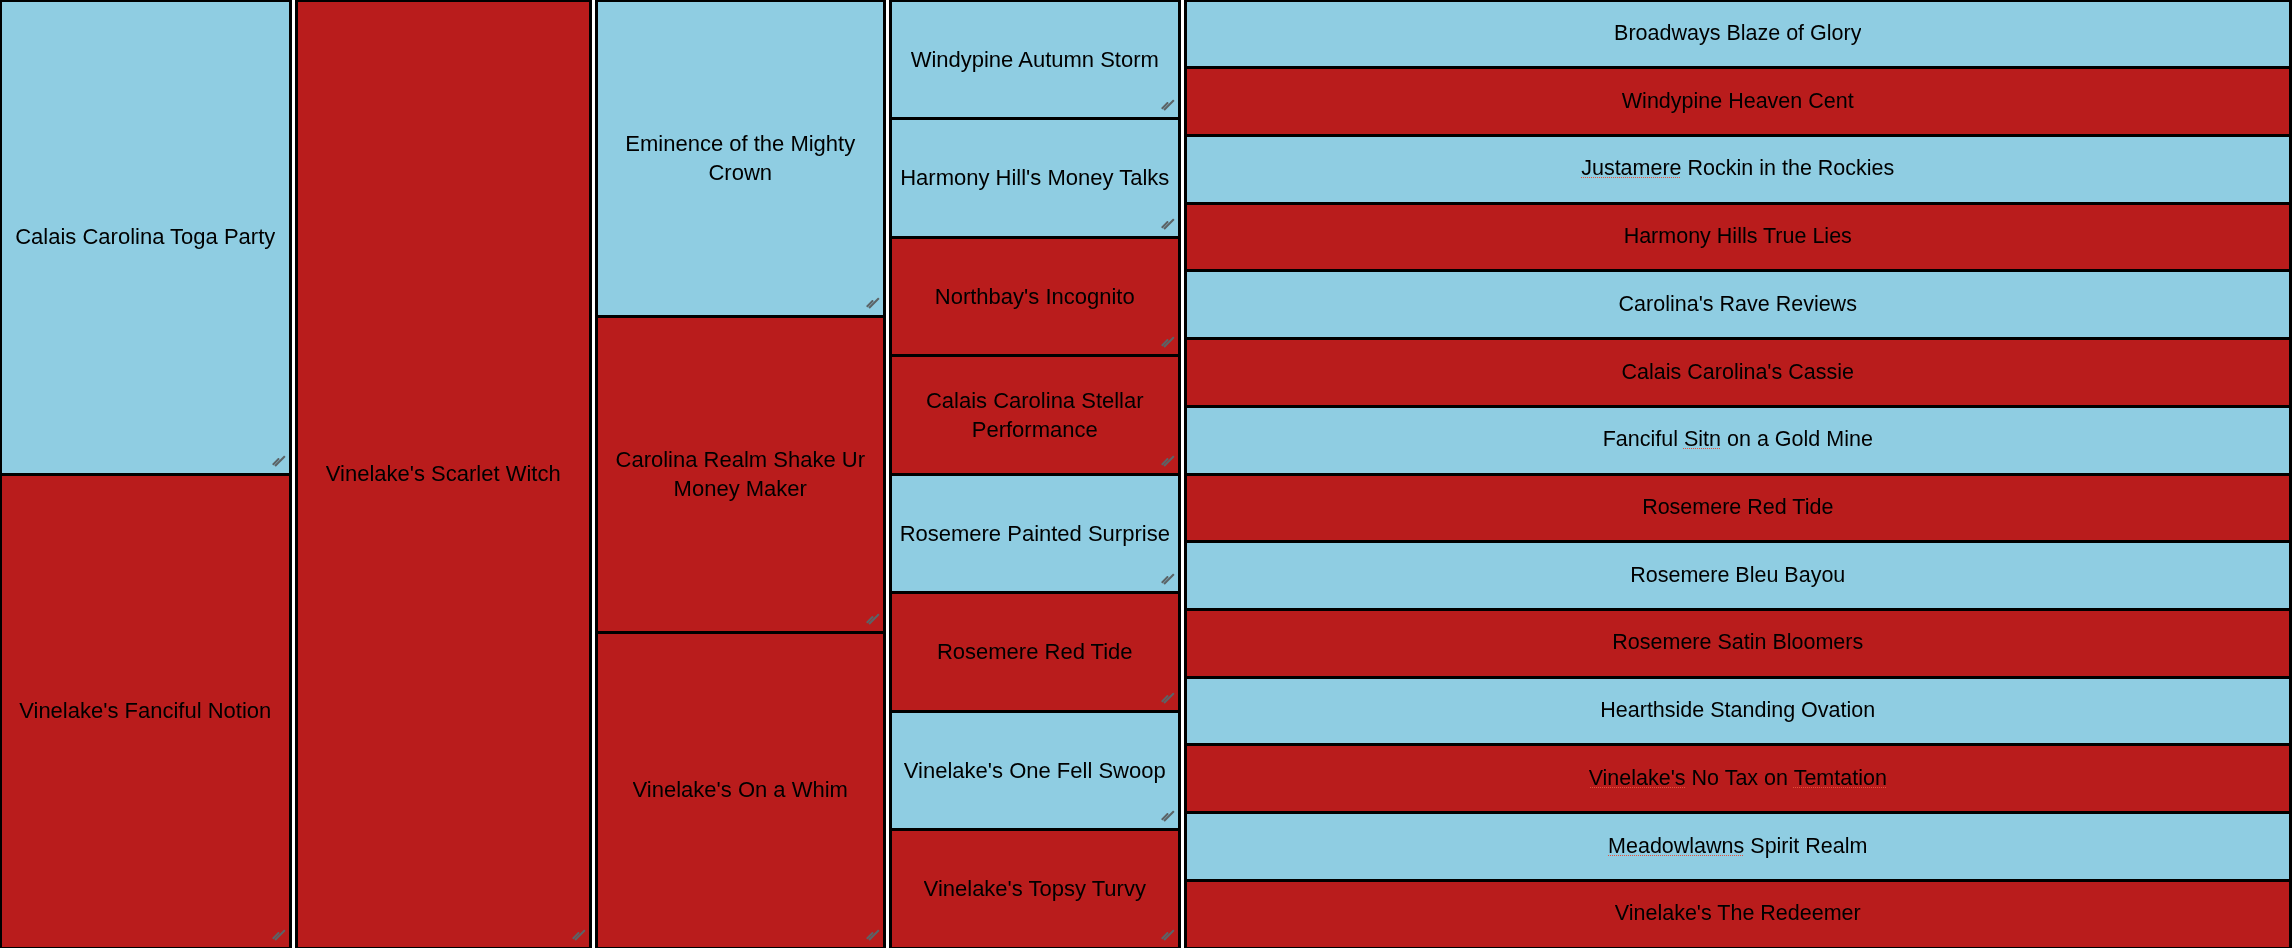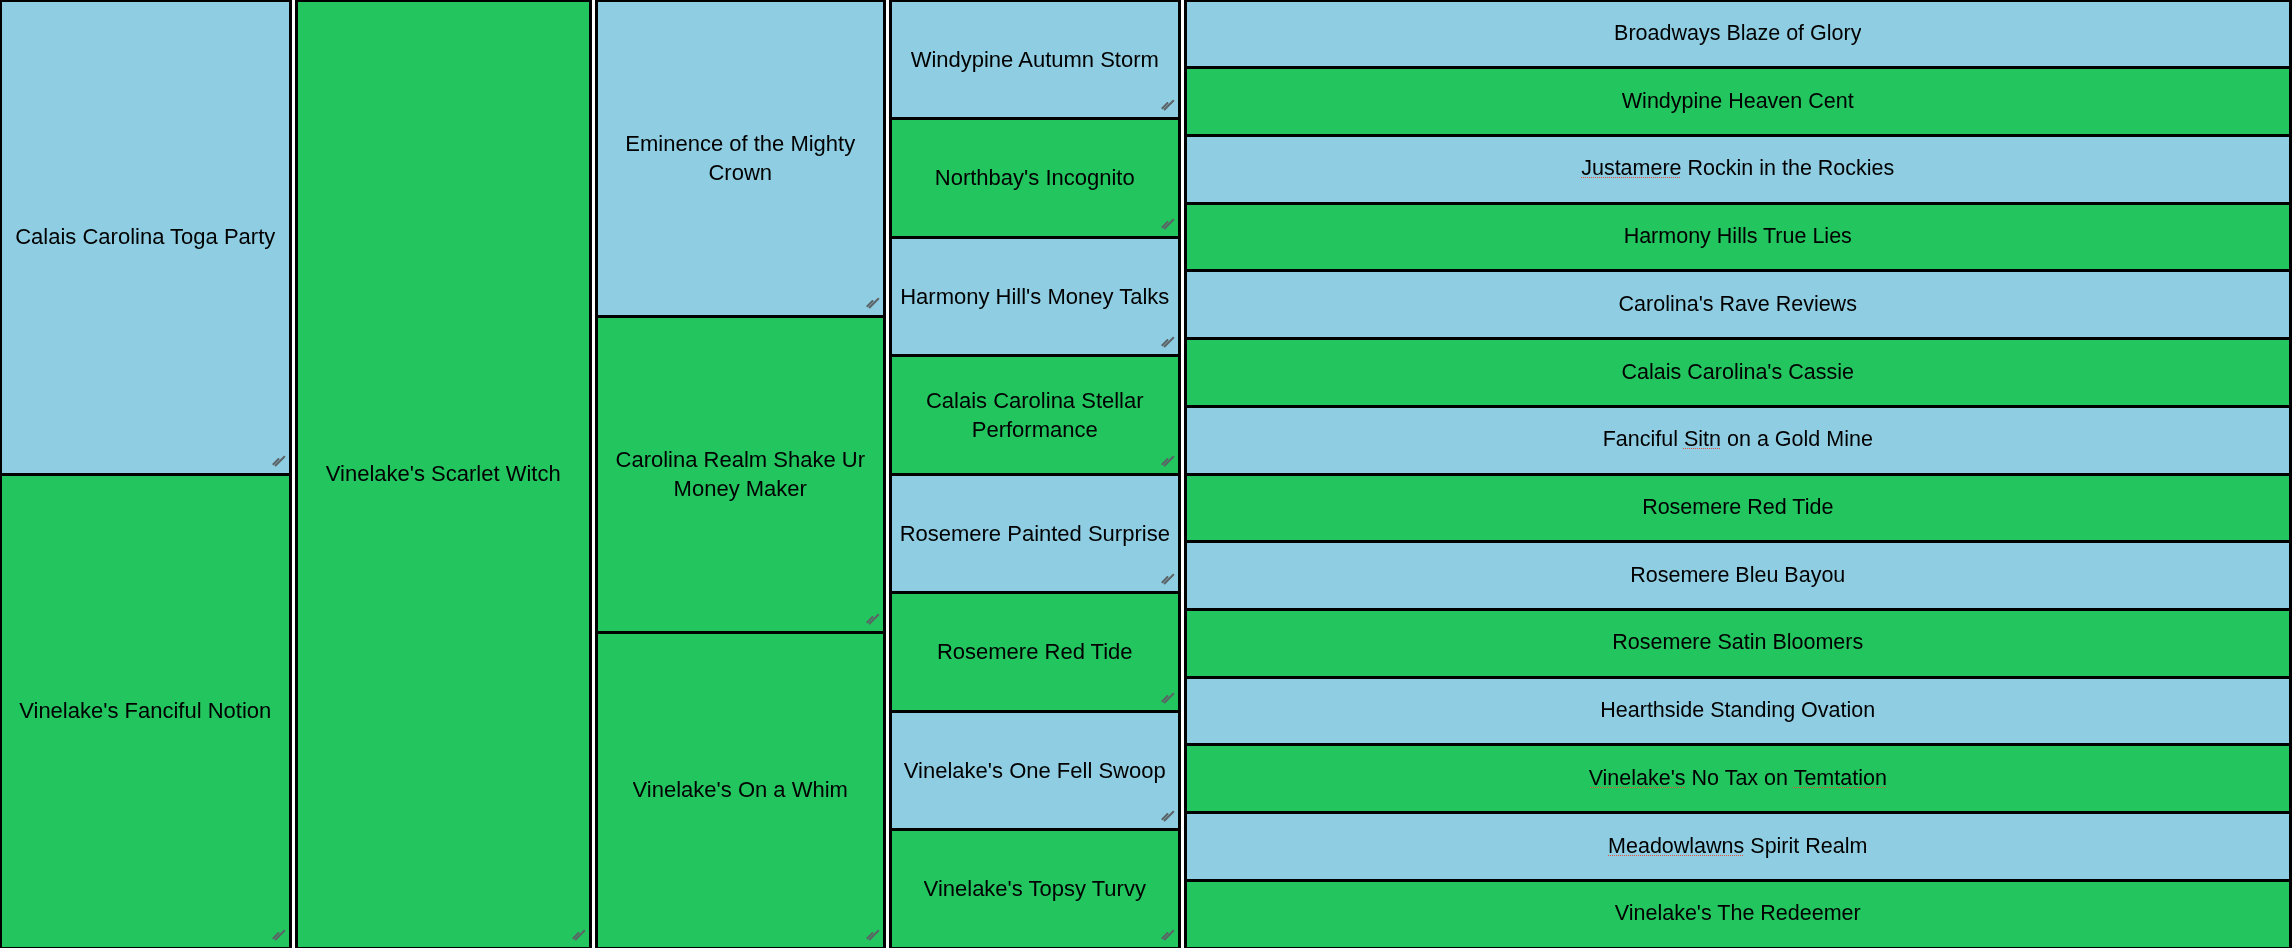--- a/index.html
+++ b/index.html
@@ -43,21 +43,21 @@
     border: 3px solid #000000;
     margin: -1.5px 4px -1.5px -1.5px;
     display: flex;
     align-items: center;
     justify-content: center;
     overflow: hidden;
     padding: 2px 6px;
   }
 
   .cell.blue  { background: #8fcde2; }
-  .cell.beige { background: #22c55e; }
+  .cell.beige { background: #b91c1c; }
 
   .cell-label {
     text-align: center;
     color: #000000;
     font-size: 22px;
     line-height: 1.32;
     font-family: "Liberation Sans", sans-serif;
     white-space: pre-wrap;
     overflow: hidden;
     word-break: normal;
@@ -166,34 +166,34 @@
       </div>
     </div>
     <div class="gen-column gen-4">
       <div class="cell blue">
         <div class="cell-label">Windypine Autumn Storm</div>
         <div class="resize-grip">
           <span class="g1"></span>
           <span class="g2"></span>
         </div>
       </div>
+      <div class="cell blue">
+        <div class="cell-label">Harmony Hill's Money Talks</div>
+        <div class="resize-grip">
+          <span class="g1"></span>
+          <span class="g2"></span>
+        </div>
+      </div>
       <div class="cell beige">
         <div class="cell-label">Northbay's Incognito</div>
         <div class="resize-grip">
           <span class="g1"></span>
           <span class="g2"></span>
         </div>
       </div>
-      <div class="cell blue">
-        <div class="cell-label">Harmony Hill's Money Talks</div>
-        <div class="resize-grip">
-          <span class="g1"></span>
-          <span class="g2"></span>
-        </div>
-      </div>
       <div class="cell beige">
         <div class="cell-label">Calais Carolina Stellar Performance</div>
         <div class="resize-grip">
           <span class="g1"></span>
           <span class="g2"></span>
         </div>
       </div>
       <div class="cell blue">
         <div class="cell-label">Rosemere Painted Surprise</div>
         <div class="resize-grip">

